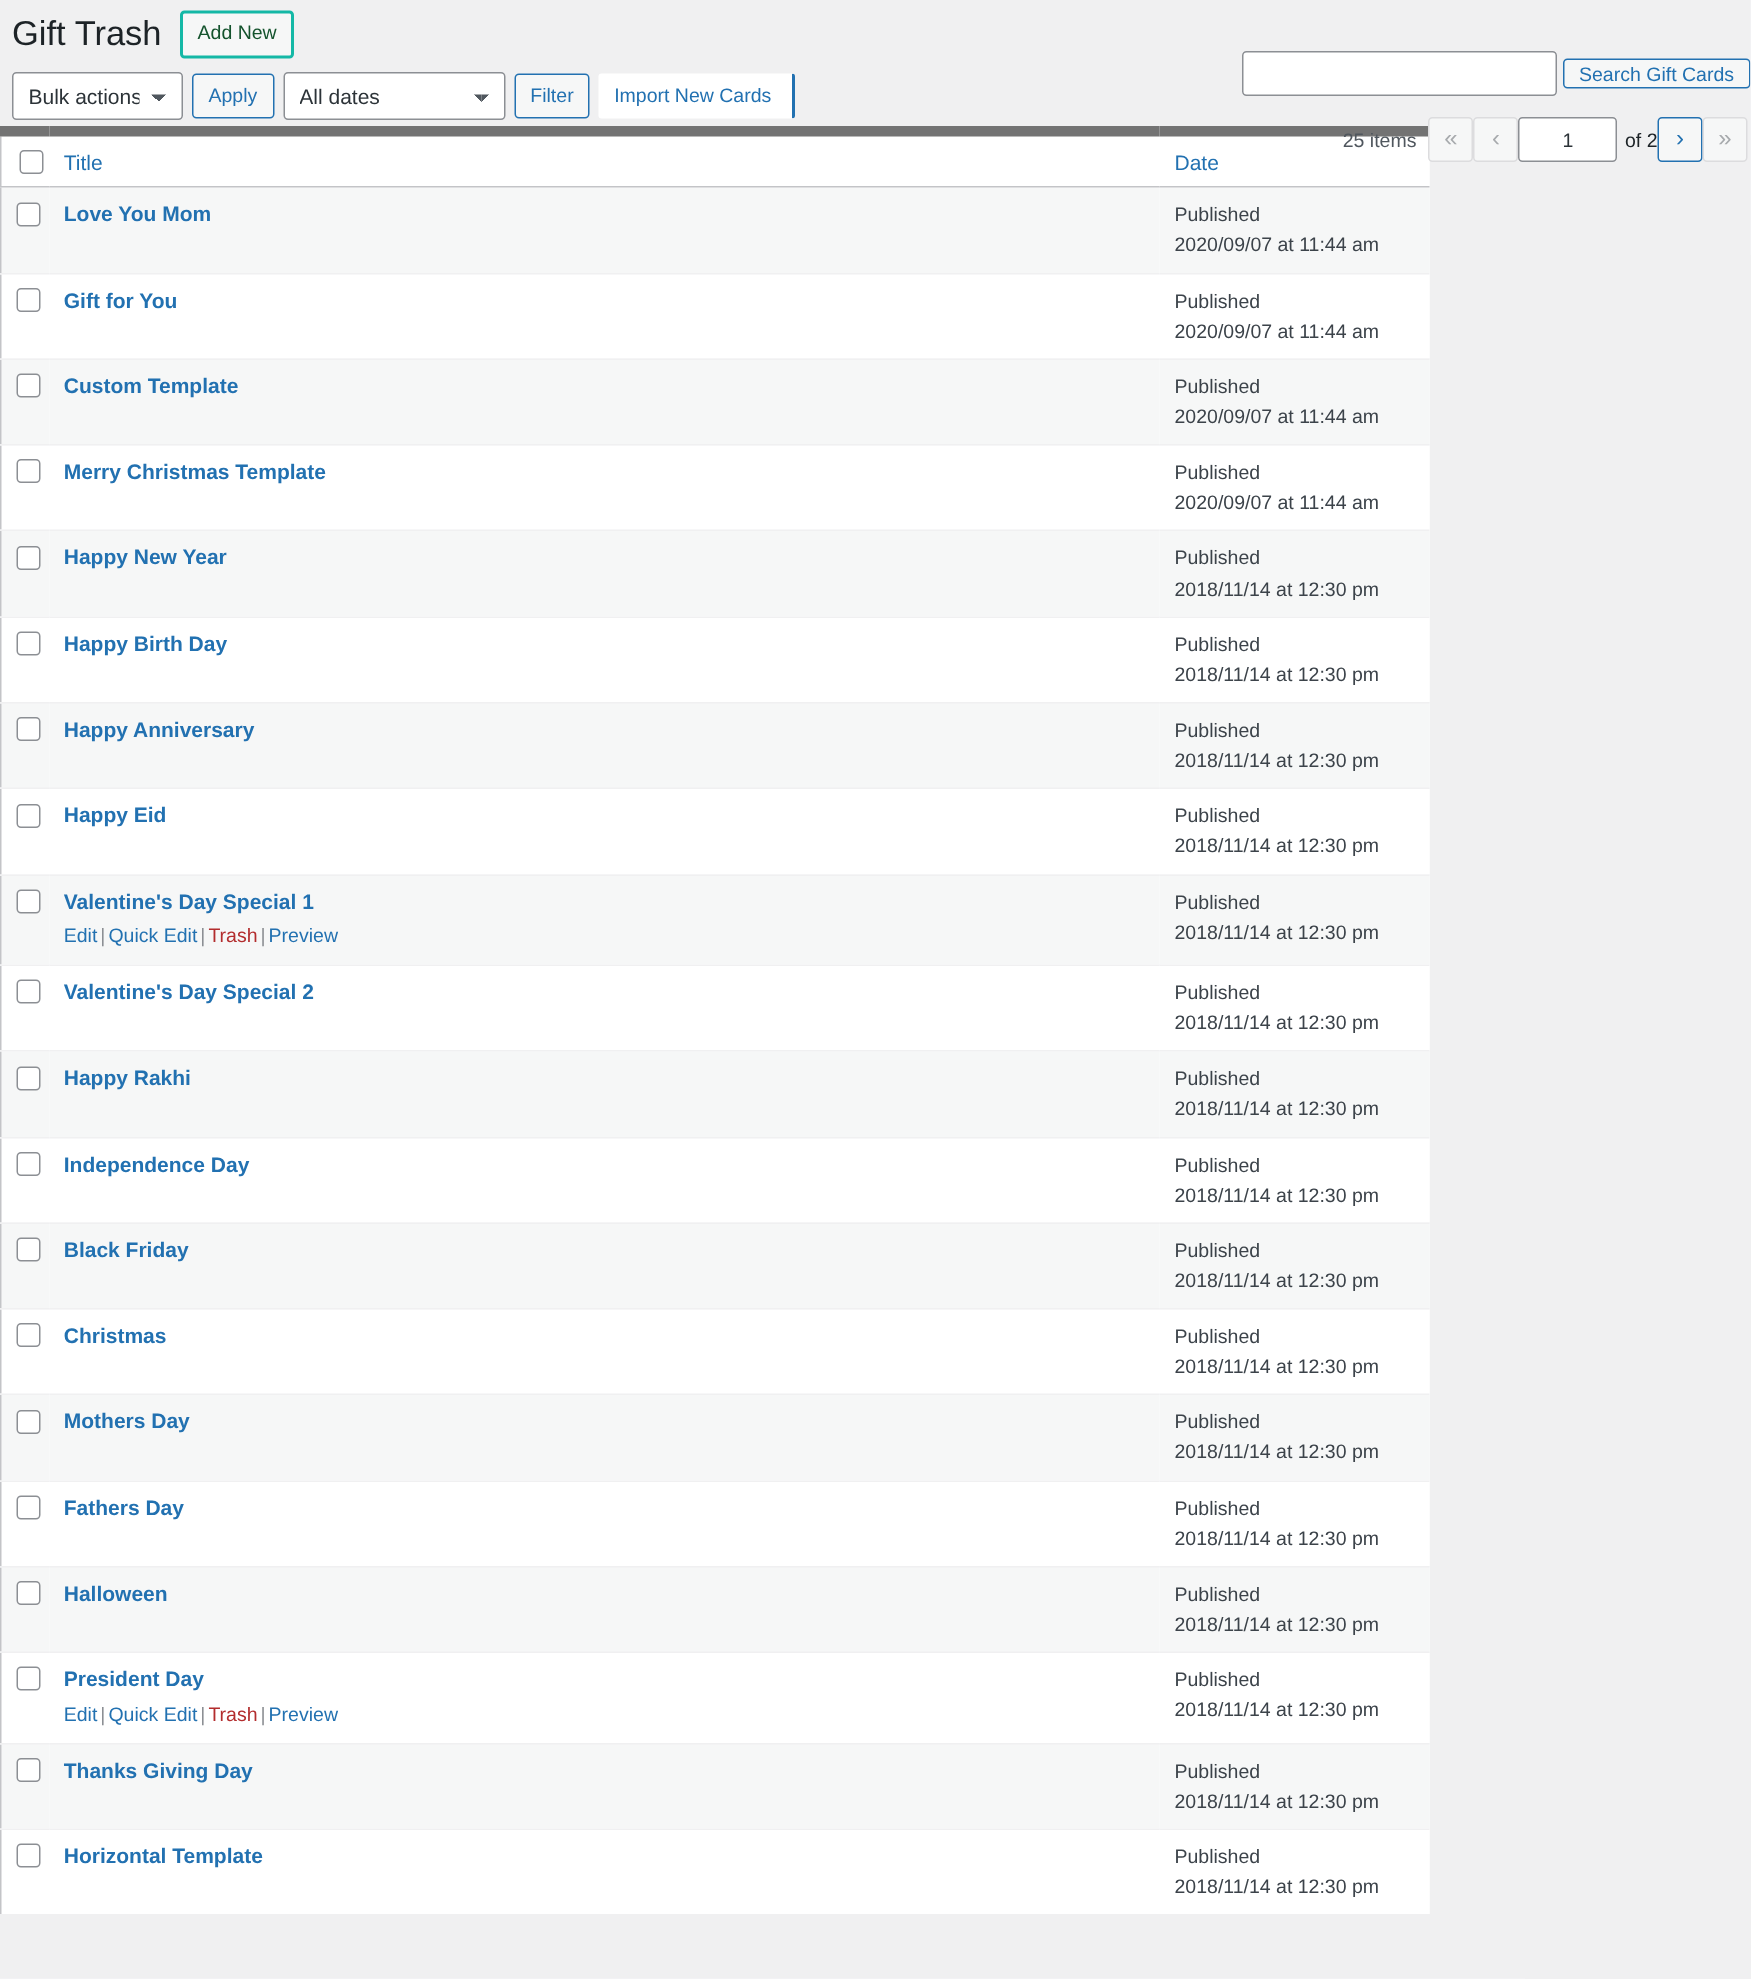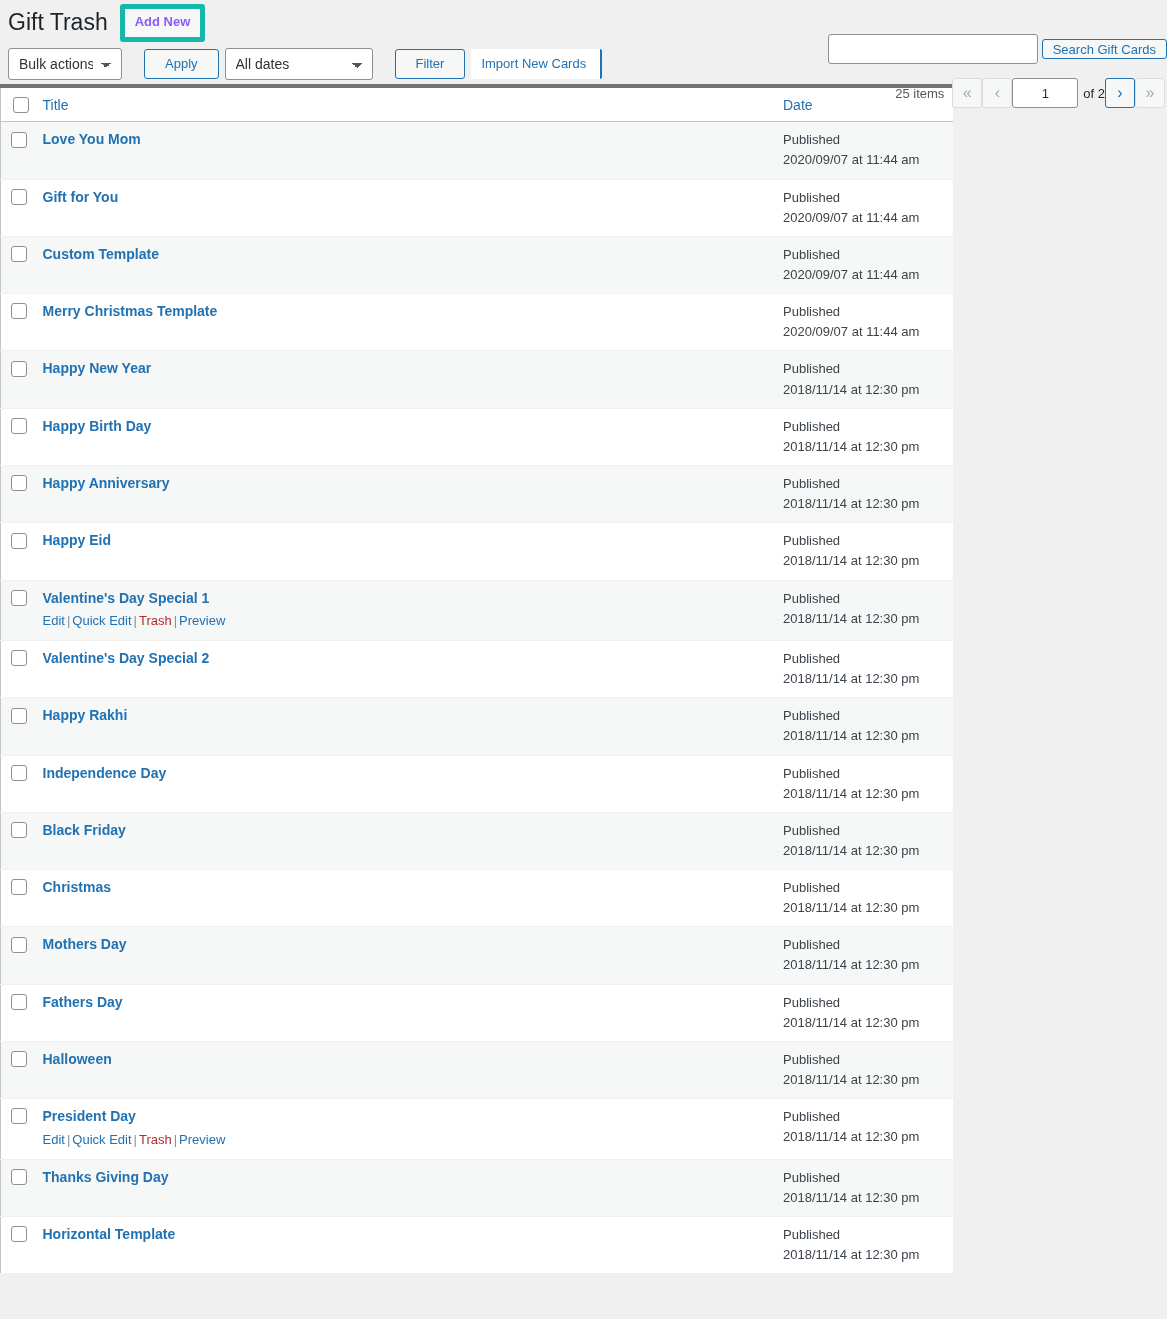--- a/index.html
+++ b/index.html
@@ -29,24 +29,24 @@
     font-size: 23px;
     font-weight: 400;
     color: #1d2327;
     line-height: 1.3;
     margin: 0;
     padding: 0;
   }
   .page-title-action {
     display: inline-block;
     font-size: 13px;
-    font-weight: 700;
-    color: #8b5cf6;
+    font-weight: 400;
+    color: #14532d;
     background: #f6f7f7;
-    border: 5px solid #14b8a6;
+    border: 2px solid #14b8a6;
     border-radius: 3px;
     padding: 4px 10px 5px;
     line-height: 1.4;
     cursor: pointer;
     text-decoration: none;
   }
 
   
   .subsubsub {
     margin: 10px 0 0 8px;
@@ -108,26 +108,25 @@
   select.dates { width: 148px; }
 
   .button-secondary {
     display: inline-block;
     font-size: 13px;
     font-family: "Liberation Sans", sans-serif;
     color: #2271b1;
     background: #f6f7f7;
     border: 1px solid #2271b1;
     border-radius: 3px;
-    padding: 0 20px;
+    padding: 0 10px;
     height: 30px;
     line-height: 28px;
     cursor: pointer;
     white-space: nowrap;
-    margin-left: 16px;
   }
   .button-plain {
     display: inline-block;
     font-size: 13px;
     font-family: "Liberation Sans", sans-serif;
     color: #2271b1;
     background: #fff;
     border: none;
     border-right: 2px solid #2271b1;
     border-radius: 2px;
@@ -228,21 +227,21 @@
     -webkit-appearance: none;
     appearance: none;
   }
   .total-pages { color: #1d2327; font-size: 13px; white-space: nowrap; }
 
   
   .wp-list-table {
     width: 953px;
     border-collapse: collapse;
     background: #fff;
-    border-top: 4px solid #737373;
+    border-top: 7px solid #737373;
     border-left: 1px solid #c3c4c7;
     font-size: 14px;
     table-layout: fixed;
   }
   .wp-list-table thead th {
     text-align: left;
     padding: 8px 10px;
     font-weight: 400;
     font-size: 14px;
     border-bottom: 1px solid #c3c4c7;

